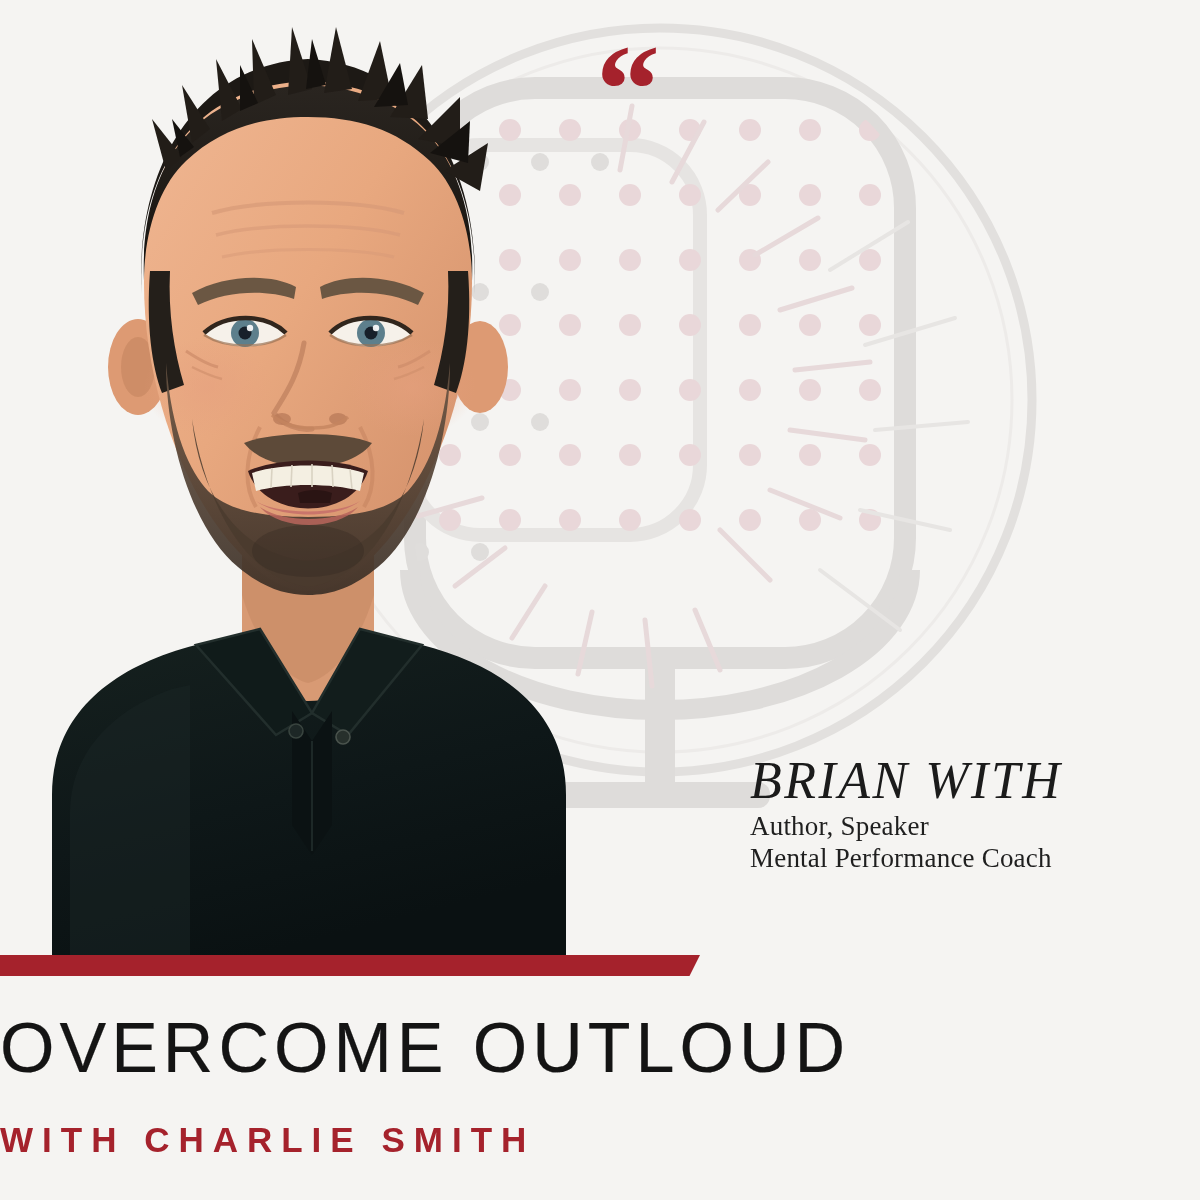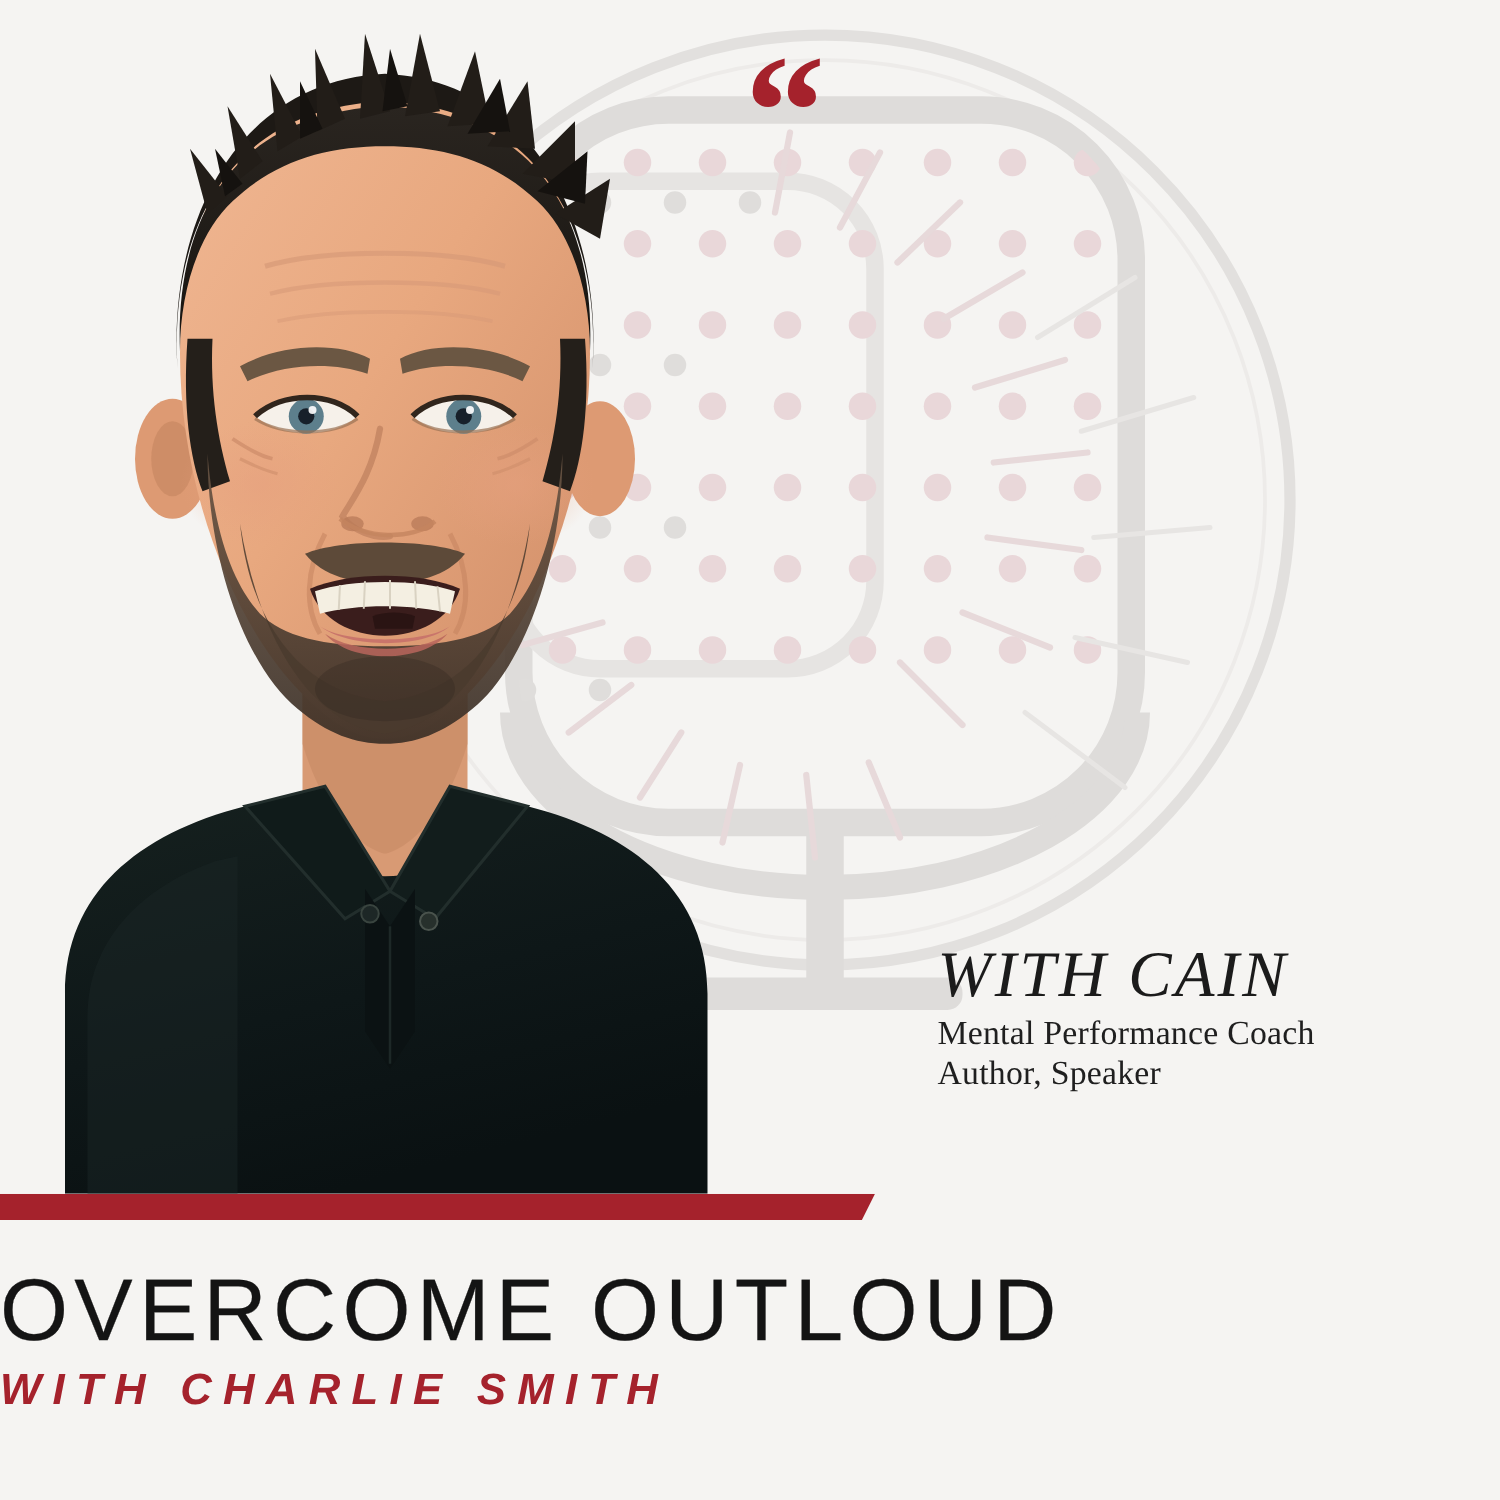--- a/index.html
+++ b/index.html
@@ -110,29 +110,28 @@
     font-family:"Liberation Sans", sans-serif;
     font-weight:300;
     font-size:70px;
     line-height:76px;
     letter-spacing:5px;
     color:#141414;
     -webkit-text-stroke:0.2px #141414;
     white-space:nowrap;
   }
   #brand-sub{
-    margin-top:6px;
+    margin-top:34px;
     font-family:"Liberation Sans", sans-serif;
     font-weight:700;
     font-size:35px;
     line-height:40px;
     letter-spacing:9px;
     color:#A5222C;
     white-space:nowrap;
-    font-style:italic;
   }
 </style>
 </head>
 <body>
 
 <div id="card">
 
   <svg id="watermark" viewBox="0 0 760 960" aria-hidden="true">
     <defs>
       <clipPath id="mic-clip">
@@ -416,23 +415,23 @@
     <path d="M338 498 C348 494 362 494 372 498 L370 508 L340 508 Z" fill="#2a1413"></path>
 
     <ellipse cx="348" cy="556" rx="56" ry="26" fill="#2f251d" opacity="0.3"></ellipse>
   </svg>
 
   <div id="quote-block">
     <span id="quote-mark">“</span>
   </div>
 
   <div id="attribution">
-    <div id="attr-name">WITH CAIN</div>
+    <div id="attr-name">BRIAN WITH</div>
+    <div class="attr-line">Author, Speaker</div>
     <div class="attr-line">Mental Performance Coach</div>
-    <div class="attr-line">Author, Speaker</div>
   </div>
 
   <div id="red-bar"></div>
 
   <div id="brand">
     <div id="brand-title">OVERCOME OUTLOUD</div>
     <div id="brand-sub">WITH CHARLIE SMITH</div>
   </div>
 
 </div>

